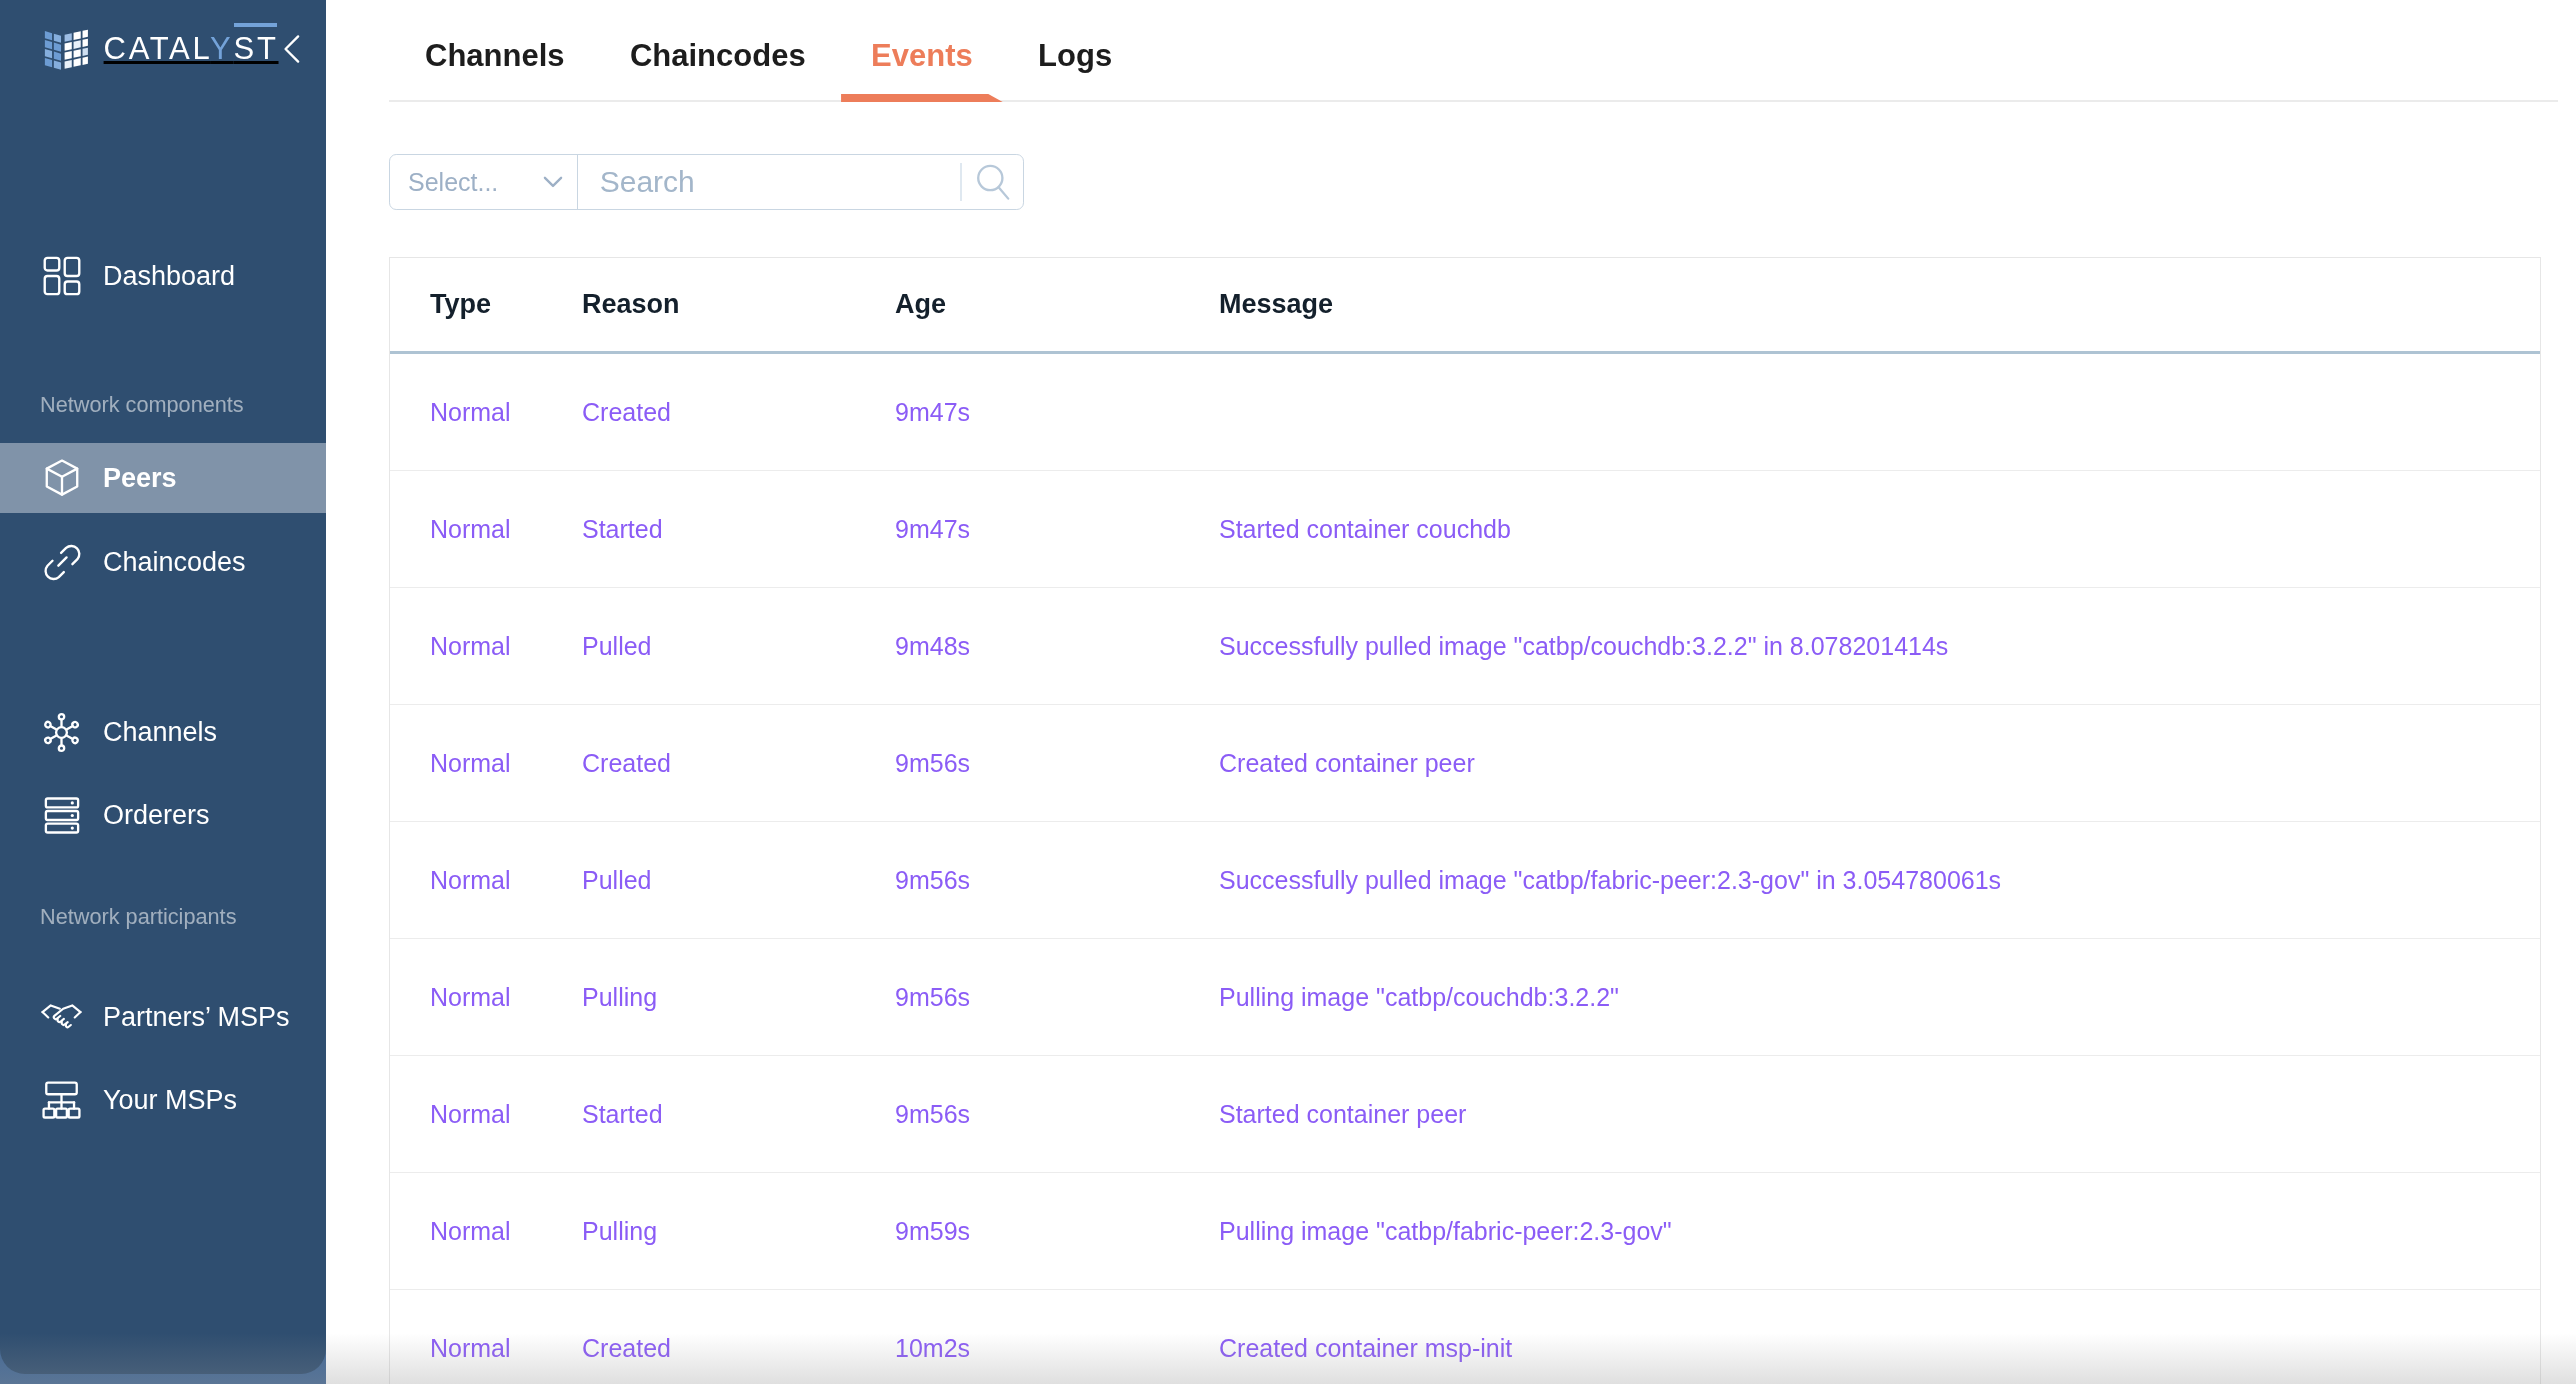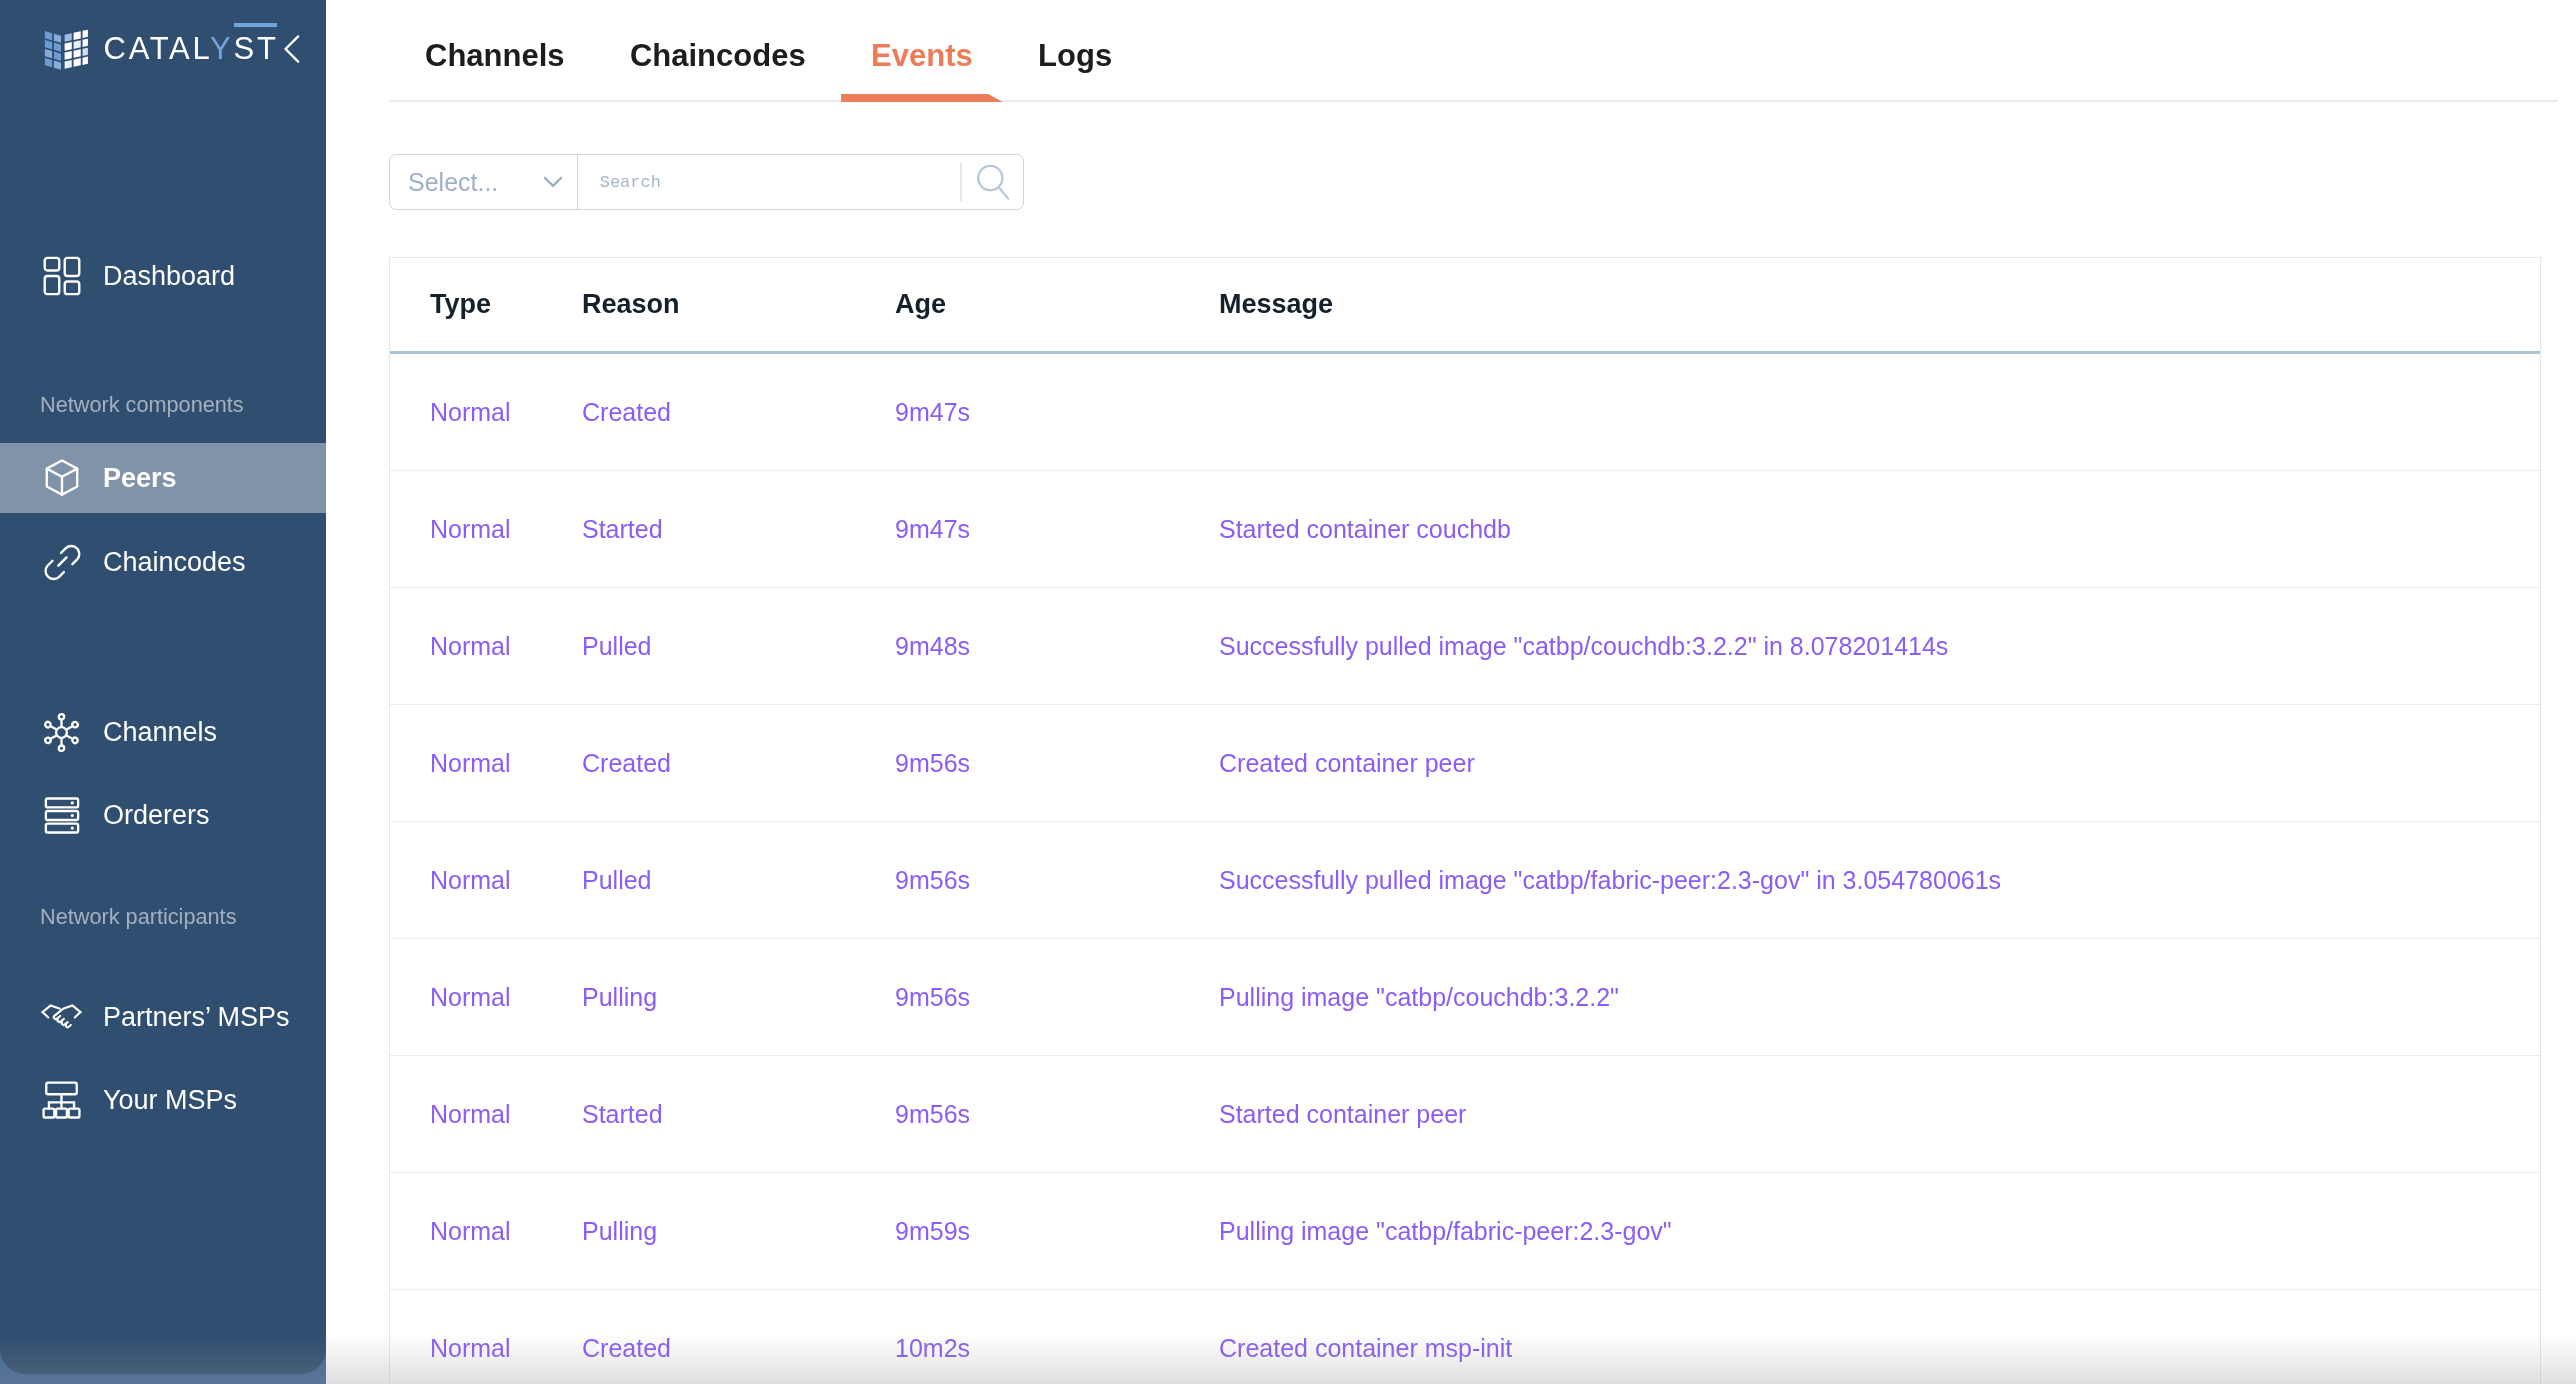--- a/index.html
+++ b/index.html
@@ -6,21 +6,21 @@
   html,body { width:2576px; height:1385px; overflow:hidden; background:#fff;
               font-family:"Liberation Sans", sans-serif; }
   #app { position:relative; width:2576px; height:1385px; background:#fff; }
 
   
   .sidebar { position:absolute; left:0; top:0; width:326px; height:1385px;
              background:#426896; }
   .sidebar-panel { position:absolute; left:0; top:0; width:326px; height:1374px;
              background:#2f4e70; border-radius:0 0 25px 25px; overflow:hidden; }
   .logo-row { position:absolute; left:0; top:20px; width:326px; height:58px;
-              display:flex; align-items:center; padding-left:40px; }
+              display:flex; align-items:center; padding-left:40px;text-decoration:underline; }
   .logo-cube { flex:0 0 auto; }
   .logo-text { margin-left:12.6px; font-size:31px; letter-spacing:2.7px; color:#ffffff;
                font-weight:400; white-space:nowrap; }
   .logo-accent { color:#74a3d9; }
   .logo-st { position:relative; }
   .logo-st::after { content:""; position:absolute; left:0.9px; right:1.8px; top:-8.1px;
                     height:3.6px; background:#74a3d9; }
   .collapse-btn { margin-left:auto; margin-right:23.5px; cursor:pointer;
                   display:flex; align-items:center; }
 
@@ -64,22 +64,22 @@
 
   
   .filter-bar { position:absolute; left:389px; top:154px; width:635px; height:56px;
                 display:flex; align-items:stretch; border:1.8px solid #c9d6e2;
                 border-radius:7.2px; background:#fff; }
   .filter-select { width:188px; border-right:1.8px solid #c9d6e2; display:flex;
                    align-items:center; justify-content:space-between;
                    padding:0 14.4px 0 18px; cursor:pointer; }
   .filter-select-text { color:#9db0c6; font-size:25px; }
   .filter-search { flex:1; border:none; outline:none; padding-left:21.7px;
-                   font-size:17px; color:#4c1d95; background:transparent;
-                   font-family:Liberation Mono, monospace; min-width:0; }
+                   font-size:30px; color:#4c1d95; background:transparent;
+                   font-family:Liberation Sans, sans-serif; min-width:0; }
   .filter-search::placeholder { color:#a3b6ca; }
   .icon-divider { width:1.8px; background:#dfe8f0; margin:8.1px 0; flex:0 0 auto; }
   .filter-icon-box { width:61px; display:flex; align-items:center;
                      justify-content:center; cursor:pointer; }
 
   
   .events-table { position:absolute; left:389px; top:257px; width:2152px;
                   background:#fff; border:1.8px solid #e6e6e6; border-bottom:none; }
   .thead { height:96px; display:grid; grid-template-columns:152px 313px 324px 1fr;
            align-items:center; padding-left:40px; border-bottom:3.6px solid #aec3d3;

